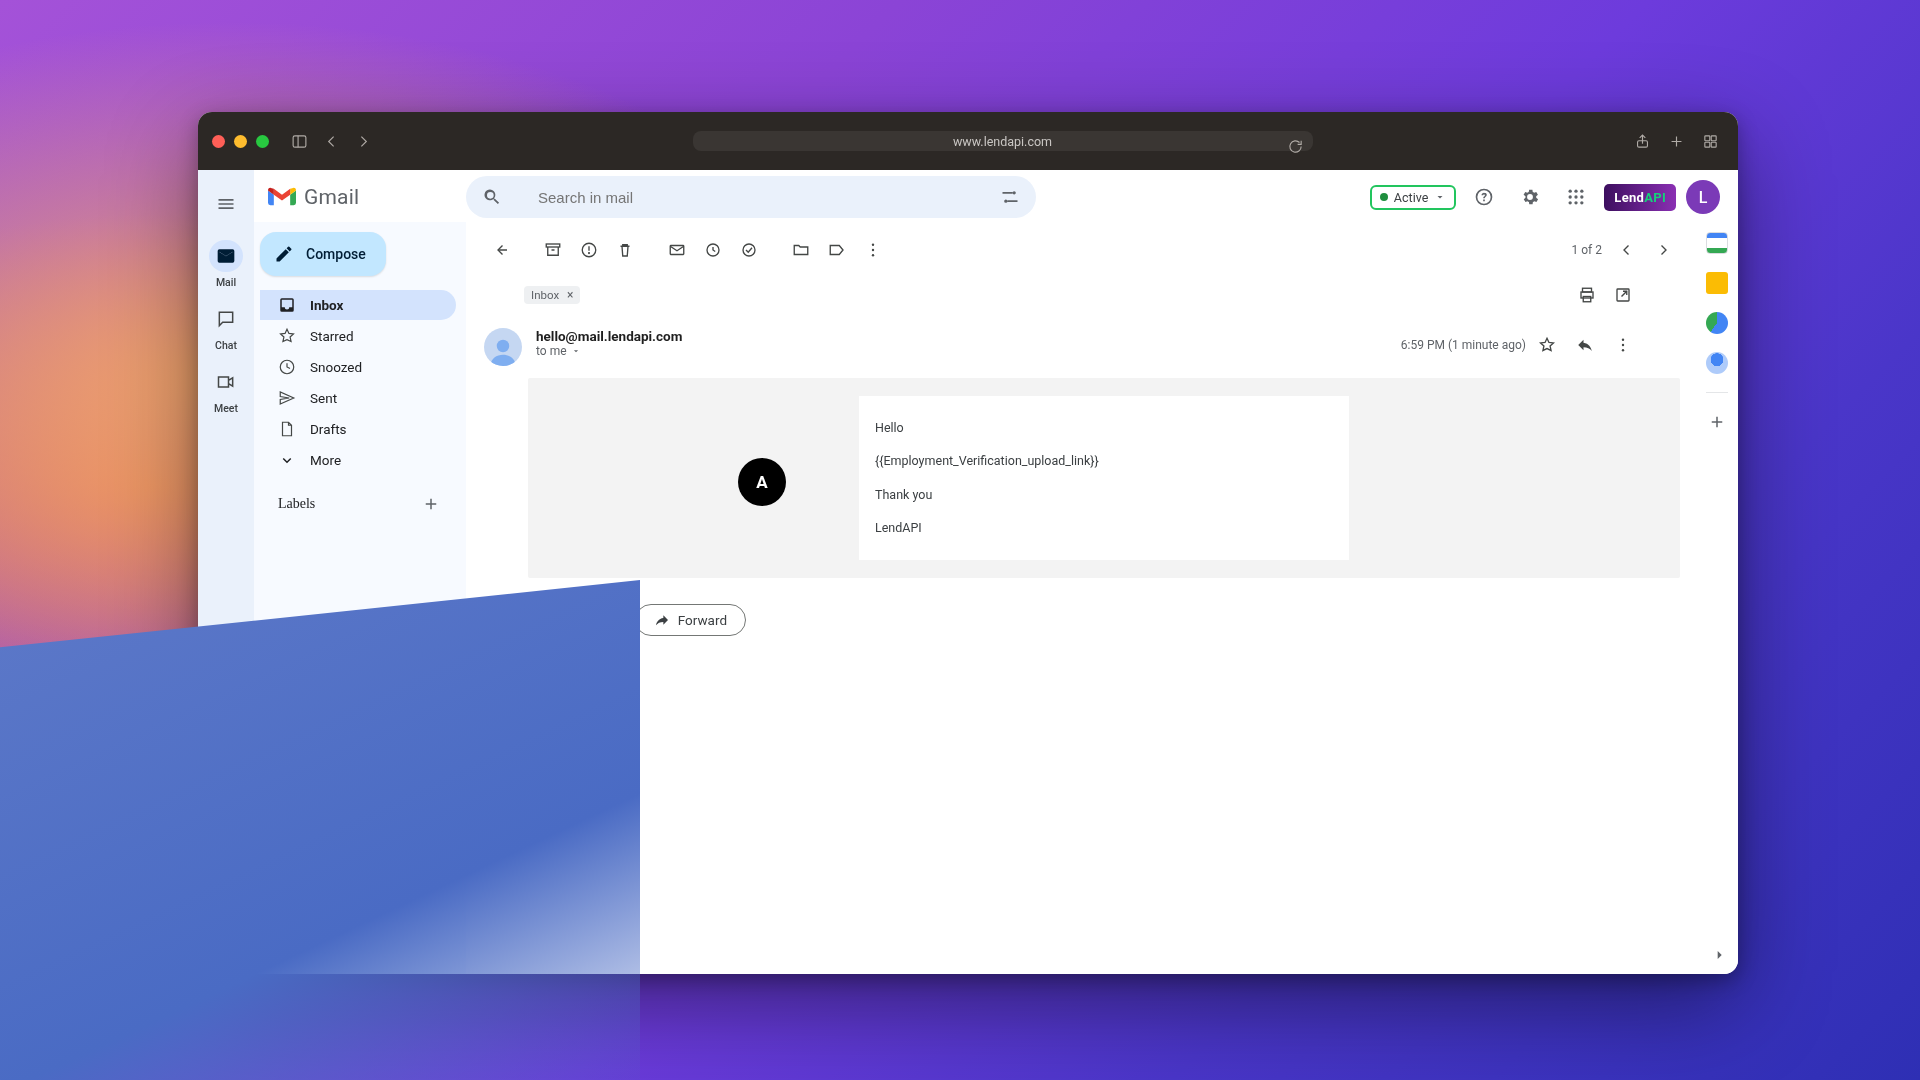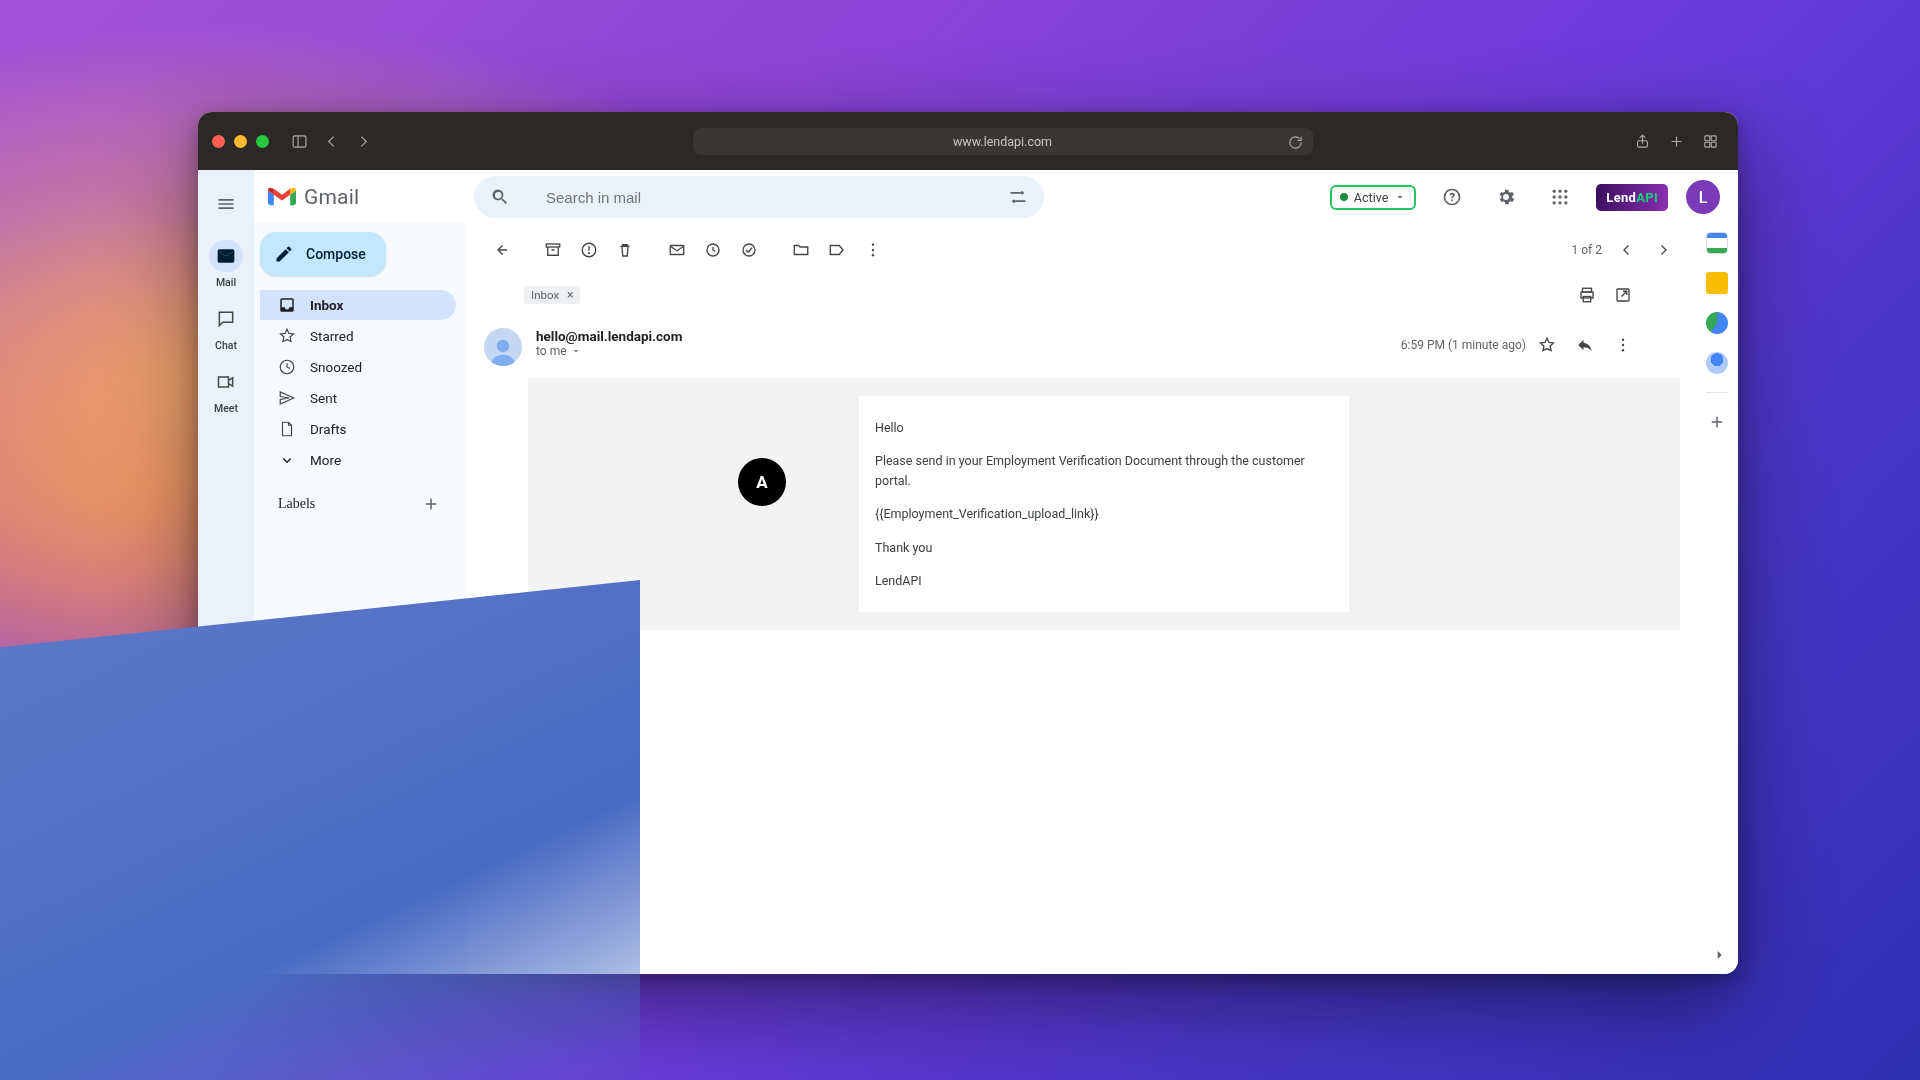--- a/index.html
+++ b/index.html
@@ -39,21 +39,21 @@
     color: #c9c9c9;
   }
   .traffic { display: flex; gap: 9px; margin-right: 6px; }
   .tl { width: 13px; height: 13px; border-radius: 50%; }
   .tl.red { background: #ff5f57; } .tl.yellow { background: #febc2e; } .tl.green { background: #28c840; }
   .chrome-icn { width: 28px; height: 28px; display:flex; align-items:center; justify-content:center; border-radius:6px; color:#b0aba6; cursor:pointer; }
   .chrome-icn svg { width: 17px; height: 17px; stroke: currentColor; fill:none; stroke-width:1.6; }
   .chrome-group-left { display:flex; gap:4px; align-items:center; }
   .urlbar {
     margin: 0 auto;
-    width: 620px; height: 27px; background: #3a3633; border-radius: 8px;
+    width: 620px; height: 20px; background: #3a3633; border-radius: 8px;
     display:flex; align-items:center; justify-content:center; gap:10px;
     color:#c9c6c3; font-size:12.5px; position:relative;
   }
   .urlbar .reload { position:absolute; right:8px; top:6px; }
   .chrome-right { display:flex; gap:6px; align-items:center; }
 
   
   .gmail-shell { flex:1; display:flex; min-height:0; }
   .collapsed-nav {
     width: 56px; background:#eaf1fb; padding-top: 14px;
@@ -63,21 +63,21 @@
   .menu-btn { width:40px; height:40px; border-radius:50%; display:flex; align-items:center; justify-content:center; cursor:pointer; color:#5f6368;}
   .cn-item { margin-top: 8px; display:flex; flex-direction:column; align-items:center; gap:4px; color:#202124; cursor:pointer;}
   .cn-item .iconbox { width:34px;height:32px;border-radius:16px;display:flex;align-items:center;justify-content:center;}
   .cn-item.active .iconbox { background:#d3e3fd; color:#001d35;}
   .cn-item .lab { font-size:10.5px; font-weight:500; color:#3c4043;}
   .cn-item svg, .menu-btn svg { width:20px; height:20px; fill:currentColor; }
 
   .main-col { flex:1; display:flex; flex-direction:column; min-width:0;}
   .gmail-header {
     height:52px; background:#fff;
-    display:flex; align-items:center; padding: 2px 18px 0 14px; gap:18px;
+    display:flex; align-items:center; padding: 2px 18px 0 14px; gap:10px;
     border-bottom: 0;
   }
   .logo { display:flex; align-items:center; gap:8px; width: 188px;}
   .logo svg { width:28px; height:22px; }
   .logo-text { font-size:21px; color:#5f6368; letter-spacing:.2px;}
   .search {
     flex: 0 1 570px; height:42px; background:#eaf1fb; border-radius: 22px;
     display:flex; align-items:center; padding: 0 8px; gap:6px;
   }
   .search input { flex:1; border:0; background:transparent; outline:none; font-size:15px; color:#3c4043; padding-left:2px;margin-left:20px;}
@@ -500,30 +500,43 @@
                       <circle cx="12" cy="12" r="1.6"></circle>
                       <circle cx="12" cy="19" r="1.6"></circle>
                     </svg>
                   </div>
               </div>
             </div>
 
             <div class="mail-body annot">
               <div class="mail-card">
                 <p>Hello</p>
-                <p>Please send in your Employment Verification Document through the customer portal.</p>
                 <p>{{Employment_Verification_upload_link}}</p>
                 <p>Thank you</p>
                 <p style="margin-bottom:0;">LendAPI</p>
               </div>
               <div class="bubble">
                 <span>A</span>
               </div>
             </div>
 
+            <div class="reply-row">
+              <div class="pill-btn">
+                <svg viewBox="0 0 24 24">
+                    <path d="M10 9V5l-7 7 7 7v-4.1c5 0 8.5 1.6 11 5.1-1-5-4-10-11-11z"></path>
+                  </svg>
+                <span>Reply</span>
+              </div>
+              <div class="pill-btn">
+                <svg viewBox="0 0 24 24">
+                    <path d="M14 9V5l7 7-7 7v-4.1c-5 0-8.5 1.6-11 5.1 1-5 4-10 11-11z"></path>
+                  </svg>
+                <span>Forward</span>
+              </div>
+            </div>
           </div>
 
           <div class="right-rail">
             <div class="rail-item" style="background:linear-gradient(#4285f4 25%, #fff 25% 75%, #34a853 75%);border:1px solid #dadce0;"></div>
             <div class="rail-item" style="background:#fbbc04;border-radius:3px;"></div>
             <div class="rail-item" style="border-radius:50%;background:conic-gradient(#4285f4 0 60%, #34a853 60% 100%);"></div>
             <div class="rail-item" style="border-radius:50%;background:radial-gradient(circle at 50% 35%, #4285f4 35%, #aecbfa 36%);"></div>
             <div style="height:1px;width:22px;background:#e4e6e8;"></div>
             <div class="rail-item" style="display:flex;align-items:center;justify-content:center;color:#5f6368;">
               <svg viewBox="0 0 24 24" width="18" height="18">

